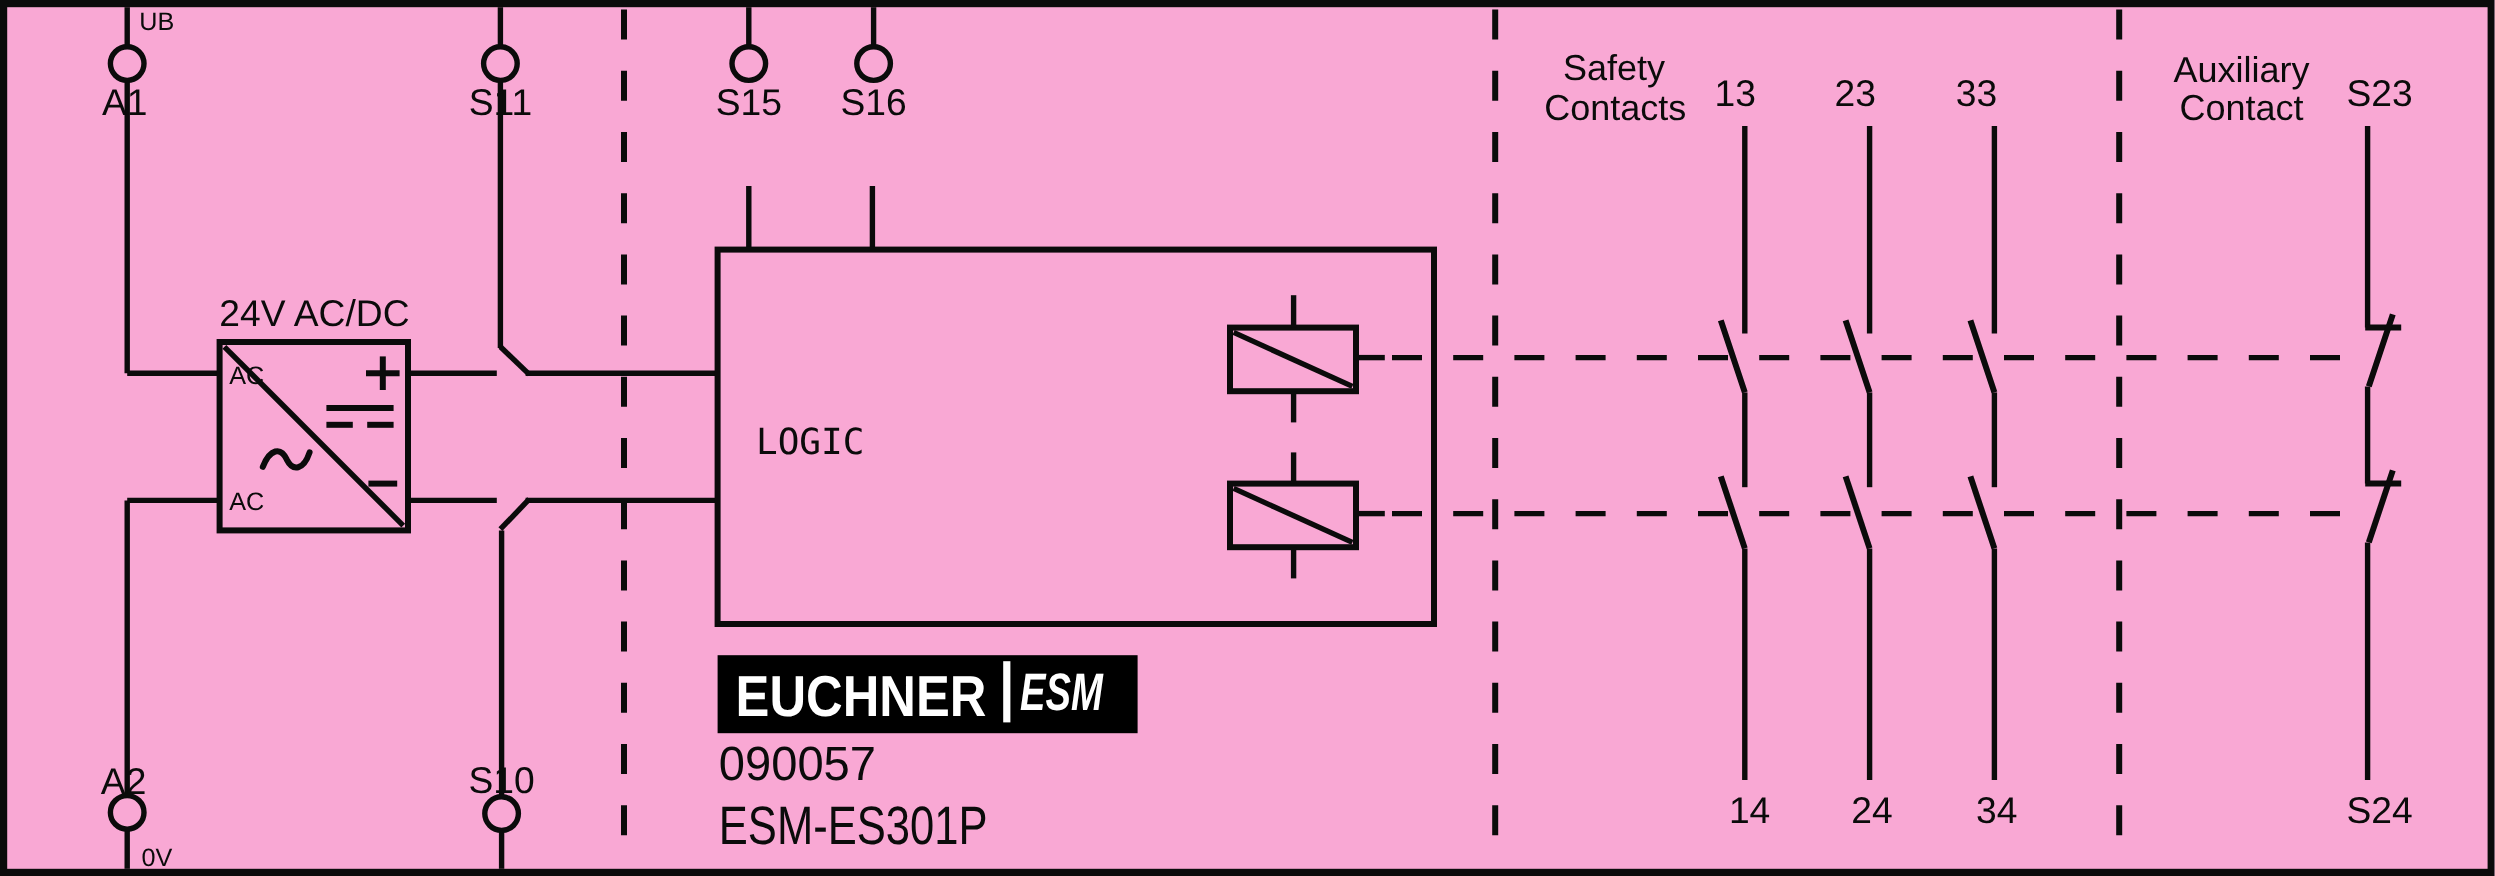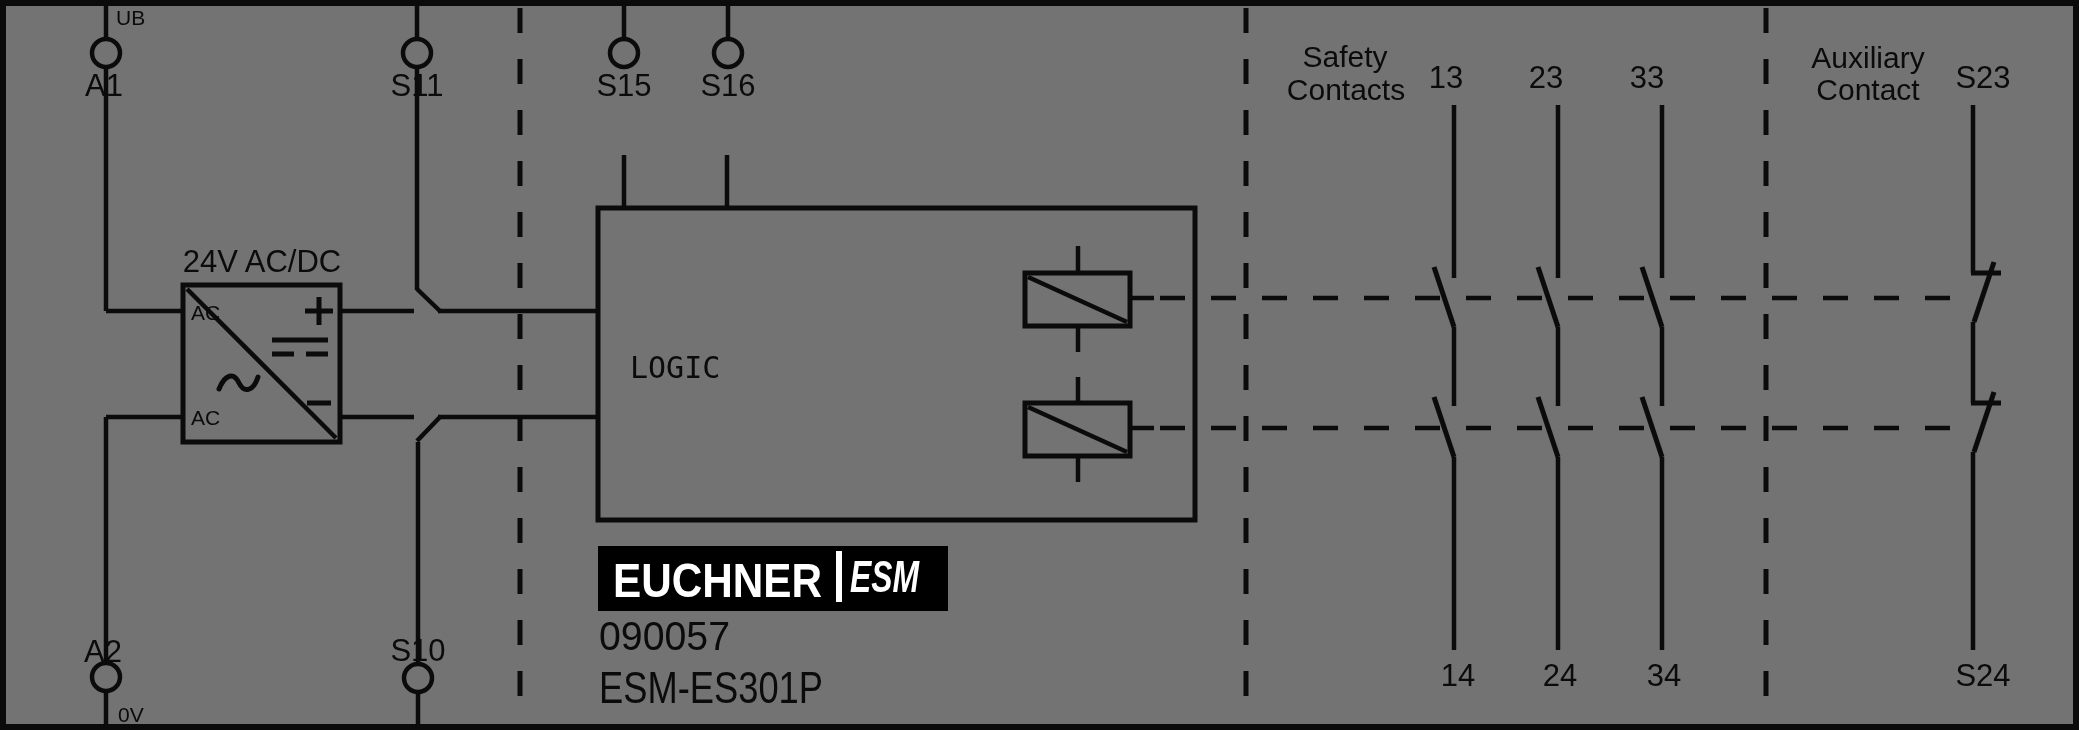--- a/index.html
+++ b/index.html
@@ -1,16 +1,16 @@
 <!DOCTYPE html>
 <html><head>
 <meta charset="utf-8">
 <style>
   html,body{margin:0;padding:0;background:#ffffff;}
-  .stage{position:relative;width:2079px;height:730px;background:#737373;overflow:hidden;}
+  .stage{position:relative;width:2079px;height:730px;background:#f9a8d4;overflow:hidden;}
   svg{display:block;}
   text{stroke:none;}
   .lbl{font-family:"Liberation Sans","DejaVu Sans",sans-serif;font-size:31px;fill:#0b0b0b;}
   .lbl-mid{text-anchor:middle;}
   .lbl-sm{font-family:"Liberation Sans","DejaVu Sans",sans-serif;font-size:21px;fill:#0b0b0b;}
   .lbl-hdr{font-family:"Liberation Sans","DejaVu Sans",sans-serif;font-size:30px;fill:#0b0b0b;text-anchor:middle;}
   .lbl-logic{font-family:"DejaVu Sans Mono","Liberation Mono",monospace;font-size:30px;fill:#0b0b0b;}
   .logo-main{font-family:"Liberation Sans",sans-serif;font-weight:bold;font-size:48px;fill:#ffffff;}
   .logo-esm{font-family:"Liberation Sans",sans-serif;font-weight:bold;font-style:italic;font-size:44px;fill:#ffffff;}
   .tb-order{font-family:"Liberation Sans","DejaVu Sans",sans-serif;font-size:40px;fill:#0b0b0b;}

